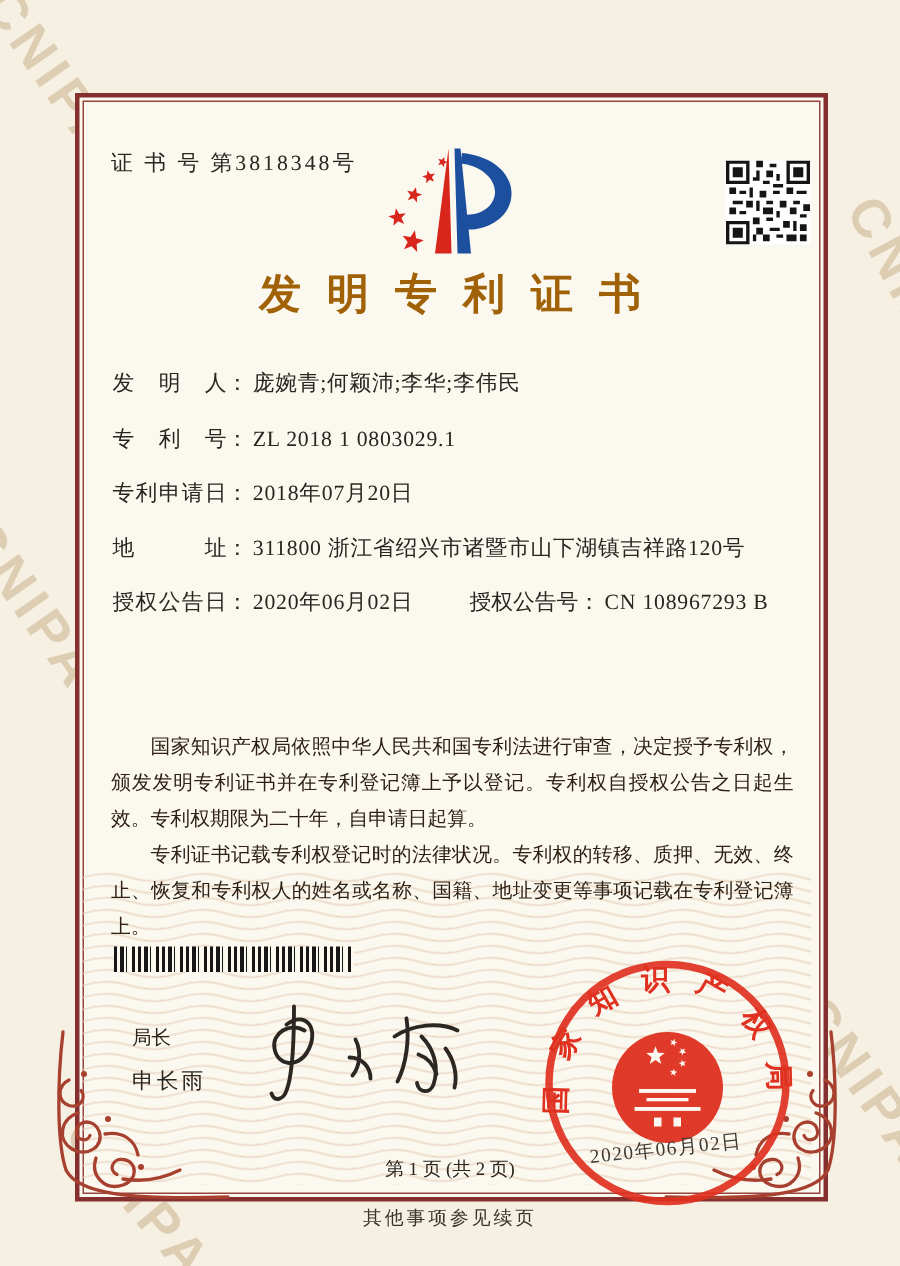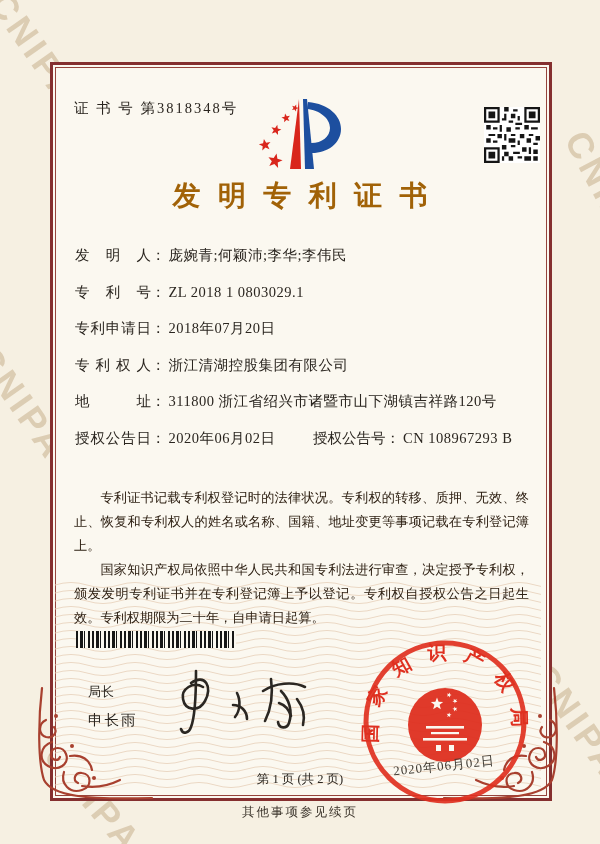--- a/index.html
+++ b/index.html
@@ -103,36 +103,33 @@
       <div class="frow">
         <span class="flabel">发明人</span><span>：</span><span class="fval">庞婉青;何颖沛;李华;李伟民</span>
       </div>
       <div class="frow">
         <span class="flabel">专利号</span><span>：</span><span class="fval">ZL 2018 1 0803029.1</span>
       </div>
       <div class="frow">
         <span class="flabel">专利申请日</span><span>：</span><span class="fval">2018年07月20日</span>
       </div>
       <div class="frow">
-        <span class="flabel">专利权人</span><span>：</span><span class="fval">浙江清湖控股集团有限公司</span>
-      </div>
-      <div class="frow">
         <span class="flabel">地址</span><span>：</span><span class="fval">311800 浙江省绍兴市诸暨市山下湖镇吉祥路120号</span>
       </div>
       <div class="frow">
         <span class="flabel">授权公告日</span><span>：</span><span class="fval">2020年06月02日</span>
         <span class="grant-col2">
           <span>授权公告号</span><span>：</span><span class="fval">CN 108967293 B</span>
         </span>
       </div>
     </div>
 
     <div class="paras">
+      <p>国家知识产权局依照中华人民共和国专利法进行审查，决定授予专利权，颁发发明专利证书并在专利登记簿上予以登记。专利权自授权公告之日起生效。专利权期限为二十年，自申请日起算。</p>
       <p>专利证书记载专利权登记时的法律状况。专利权的转移、质押、无效、终止、恢复和专利权人的姓名或名称、国籍、地址变更等事项记载在专利登记簿上。</p>
-      <p>国家知识产权局依照中华人民共和国专利法进行审查，决定授予专利权，颁发发明专利证书并在专利登记簿上予以登记。专利权自授权公告之日起生效。专利权期限为二十年，自申请日起算。</p>
     </div>
 
     <div class="barcode"></div>
 
     <div class="signer-title">局长</div>
     <div class="signer-name">申长雨</div>
 
     <svg class="signature" width="160" height="85" viewBox="0 0 160 85" xmlns="http://www.w3.org/2000/svg">
       <g fill="none" stroke="#2b2722" stroke-width="2.6" stroke-linecap="round" stroke-linejoin="round">
         <path d="M28,18 C42,8 50,22 42,36 C36,47 22,46 20,34 C18,24 30,16 40,22"></path>

